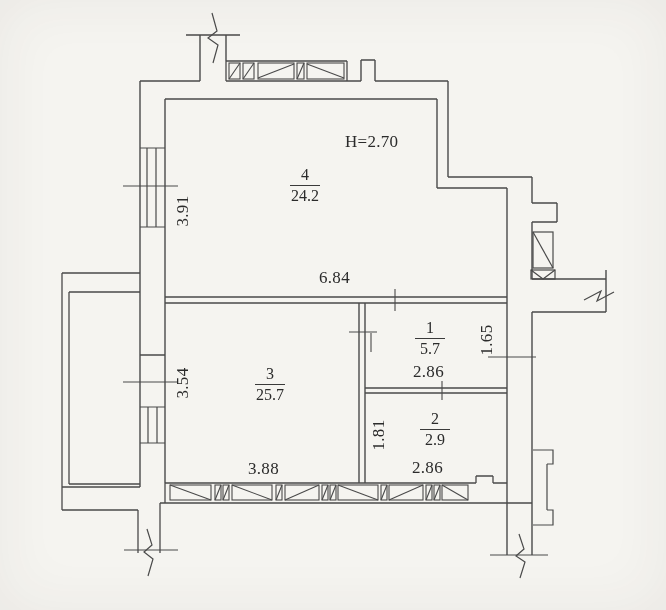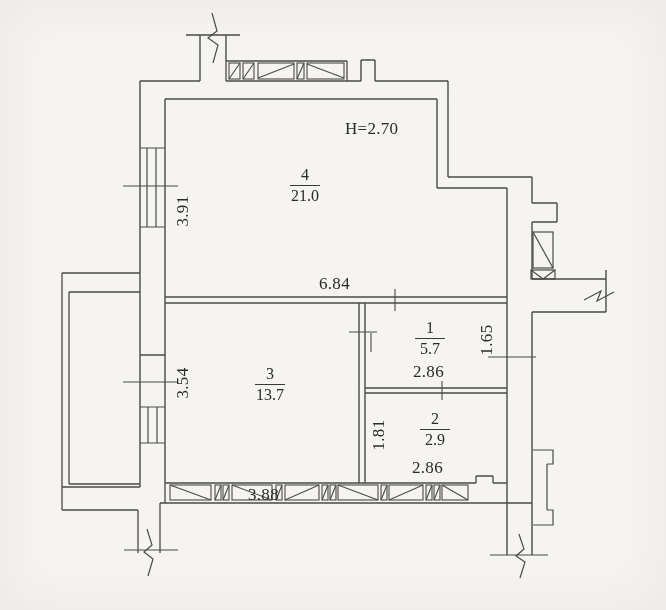--- a/index.html
+++ b/index.html
@@ -149,45 +149,45 @@
                M488,357 H536
                M395,289 V311
                M349,332 H377
                M371,333 V352
                M442,381 V400
                M490,555 H548
                M124,550 H178"></path>
     </g>
   </svg>
 
-  <div class="lbl" style="left:345px;top:120px;">H=2.70</div>
+  <div class="lbl" style="left:345px;top:133px;">H=2.70</div>
 
   <div class="room-label" style="left:282px;top:166px;">
     <span class="num">4</span>
-    <span class="area">21.0</span>
+    <span class="area">24.2</span>
   </div>
 
   <div class="room-label" style="left:247px;top:365px;">
     <span class="num">3</span>
-    <span class="area">13.7</span>
+    <span class="area">25.7</span>
   </div>
 
   <div class="room-label" style="left:407px;top:319px;">
     <span class="num">1</span>
     <span class="area">5.7</span>
   </div>
 
   <div class="room-label" style="left:412px;top:410px;">
     <span class="num">2</span>
     <span class="area">2.9</span>
   </div>
 
-  <div class="lbl" style="left:319px;top:275px;">6.84</div>
+  <div class="lbl" style="left:319px;top:269px;">6.84</div>
   <div class="lbl" style="left:413px;top:363px;">2.86</div>
   <div class="lbl" style="left:412px;top:459px;">2.86</div>
-  <div class="lbl" style="left:248px;top:460px;margin-top:26px;">3.88</div>
+  <div class="lbl" style="left:248px;top:460px;">3.88</div>
 
   <div class="lbl vert" style="left:159px;top:201px;">3.91</div>
   <div class="lbl vert" style="left:159px;top:373px;">3.54</div>
   <div class="lbl vert" style="left:355px;top:425px;">1.81</div>
   <div class="lbl vert" style="left:463px;top:330px;">1.65</div>
 
 </div>
 
 </body></html>

